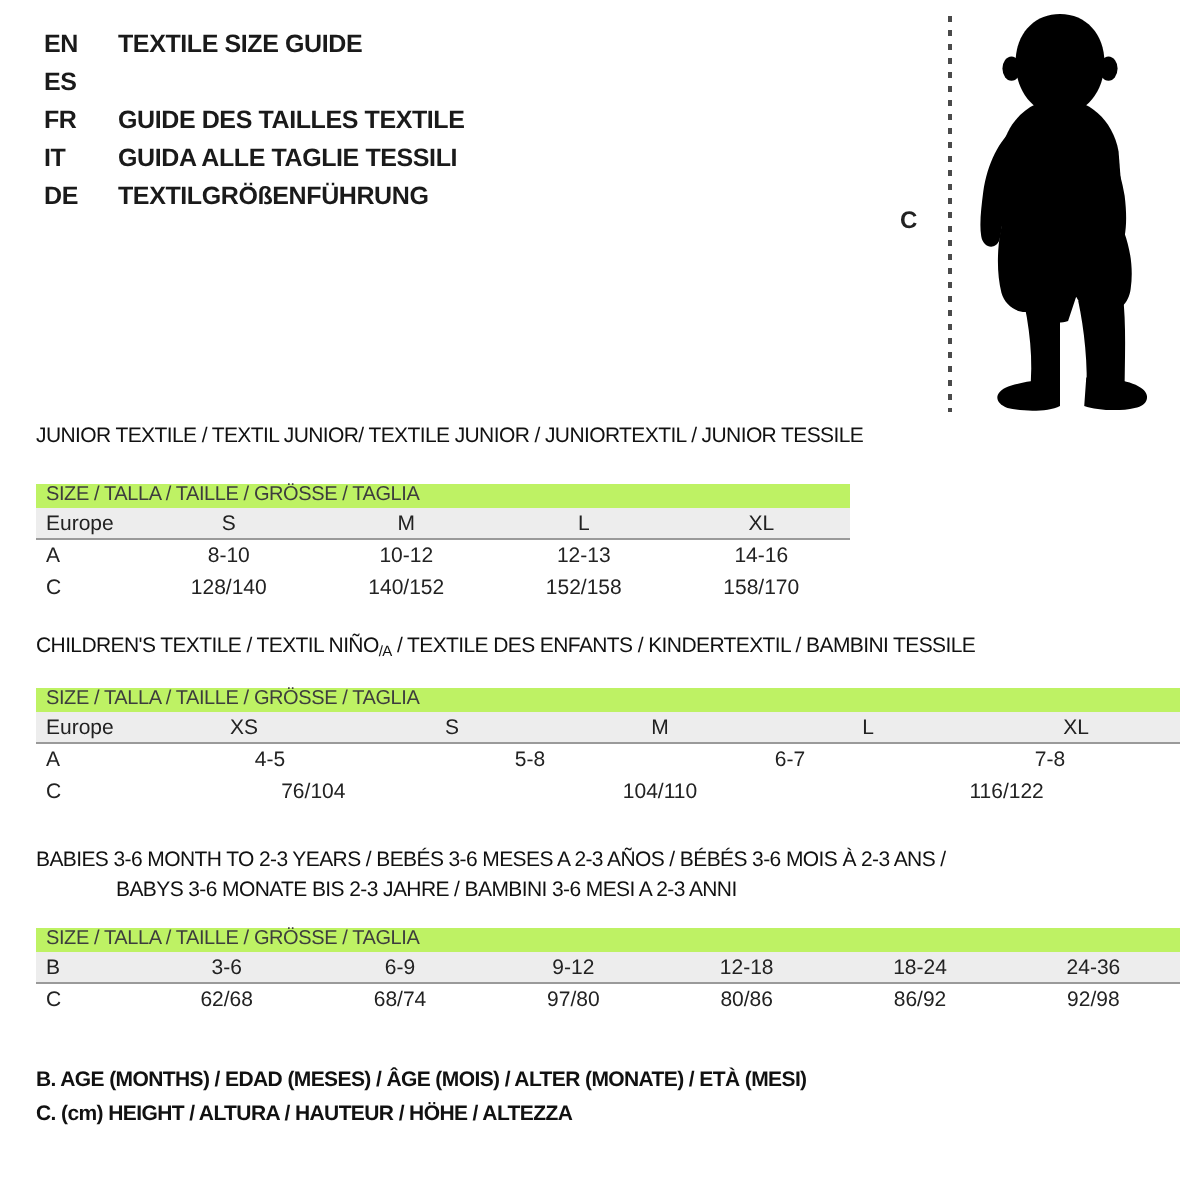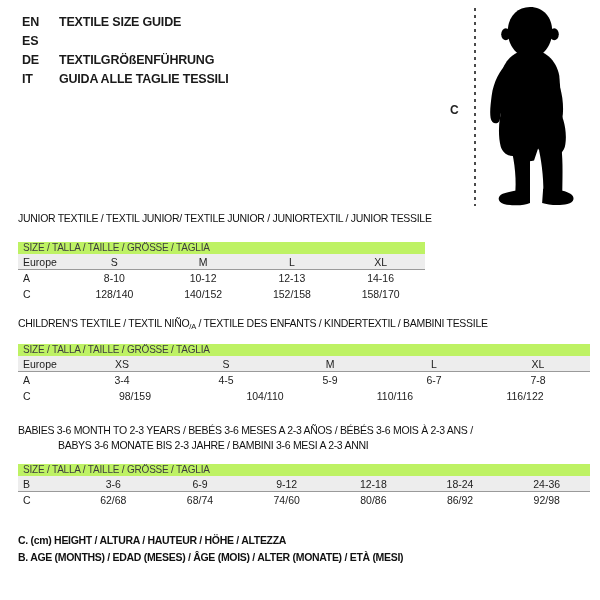--- a/index.html
+++ b/index.html
@@ -59,26 +59,30 @@
 
   <div class="lang-list">
     <div class="lang-row">
       <span class="lang-code">EN</span>
       <span class="lang-label">TEXTILE SIZE GUIDE</span>
     </div>
     <div class="lang-row">
       <span class="lang-code">ES</span>
     </div>
     <div class="lang-row">
-      <span class="lang-code">DE</span>
-      <span class="lang-label">TEXTILGRÖßENFÜHRUNG</span>
+      <span class="lang-code">FR</span>
+      <span class="lang-label">GUIDE DES TAILLES TEXTILE</span>
     </div>
     <div class="lang-row">
       <span class="lang-code">IT</span>
       <span class="lang-label">GUIDA ALLE TAGLIE TESSILI</span>
+    </div>
+    <div class="lang-row">
+      <span class="lang-code">DE</span>
+      <span class="lang-label">TEXTILGRÖßENFÜHRUNG</span>
     </div>
   </div>
 
   <div class="figure">
     <span class="measure-label">C</span>
     <div class="measure-line"></div>
     <svg class="silhouette" width="96" height="204" viewBox="0 0 92 202" xmlns="http://www.w3.org/2000/svg">
       <g fill="#000000">
         <path d="M46,2 C59,2 68,12 68,26 C68,40 59,52 46,52 C33,52 24,40 24,26 C24,12 33,2 46,2 Z"></path>
         <ellipse cx="22" cy="29" rx="4.5" ry="6"></ellipse>
@@ -127,31 +131,29 @@
     <div class="t-row first">
       <span class="lbl">Europe</span>
       <span class="cell">XS</span>
       <span class="cell">S</span>
       <span class="cell">M</span>
       <span class="cell">L</span>
       <span class="cell">XL</span>
     </div>
     <div class="t-row">
       <span class="lbl">A</span>
-      <span class="cell">3-4</span>
       <span class="cell">4-5</span>
-      <span class="cell">5-9</span>
+      <span class="cell">5-8</span>
       <span class="cell">6-7</span>
       <span class="cell">7-8</span>
     </div>
     <div class="t-row">
       <span class="lbl">C</span>
-      <span class="cell">98/159</span>
+      <span class="cell">76/104</span>
       <span class="cell">104/110</span>
-      <span class="cell">110/116</span>
       <span class="cell">116/122</span>
     </div>
   </div>
 
   <div class="tbl-title" style="top:424px;">
     <div>BABIES 3-6 MONTH TO 2-3 YEARS / BEBÉS 3-6 MESES A 2-3 AÑOS / BÉBÉS 3-6 MOIS À 2-3 ANS /</div>
     <div style="margin-top:3px;padding-left:40px;">BABYS 3-6 MONATE BIS 2-3 JAHRE / BAMBINI 3-6 MESI A 2-3 ANNI</div>
   </div>
   <div class="size-table w2" style="top:464px;">
     <div class="t-head">SIZE / TALLA / TAILLE / GRÖSSE / TAGLIA</div>
@@ -161,25 +163,25 @@
       <span class="cell">6-9</span>
       <span class="cell">9-12</span>
       <span class="cell">12-18</span>
       <span class="cell">18-24</span>
       <span class="cell">24-36</span>
     </div>
     <div class="t-row">
       <span class="lbl">C</span>
       <span class="cell">62/68</span>
       <span class="cell">68/74</span>
-      <span class="cell">74/60</span>
+      <span class="cell">97/80</span>
       <span class="cell">80/86</span>
       <span class="cell">86/92</span>
       <span class="cell">92/98</span>
     </div>
   </div>
 
   <div class="notes">
+    <div class="note-line">B. AGE (MONTHS) / EDAD (MESES) / ÂGE (MOIS) / ALTER (MONATE) / ETÀ (MESI)</div>
     <div class="note-line">C. (cm) HEIGHT / ALTURA / HAUTEUR / HÖHE / ALTEZZA</div>
-    <div class="note-line">B. AGE (MONTHS) / EDAD (MESES) / ÂGE (MOIS) / ALTER (MONATE) / ETÀ (MESI)</div>
   </div>
 
 </div>
 
 </body></html>

